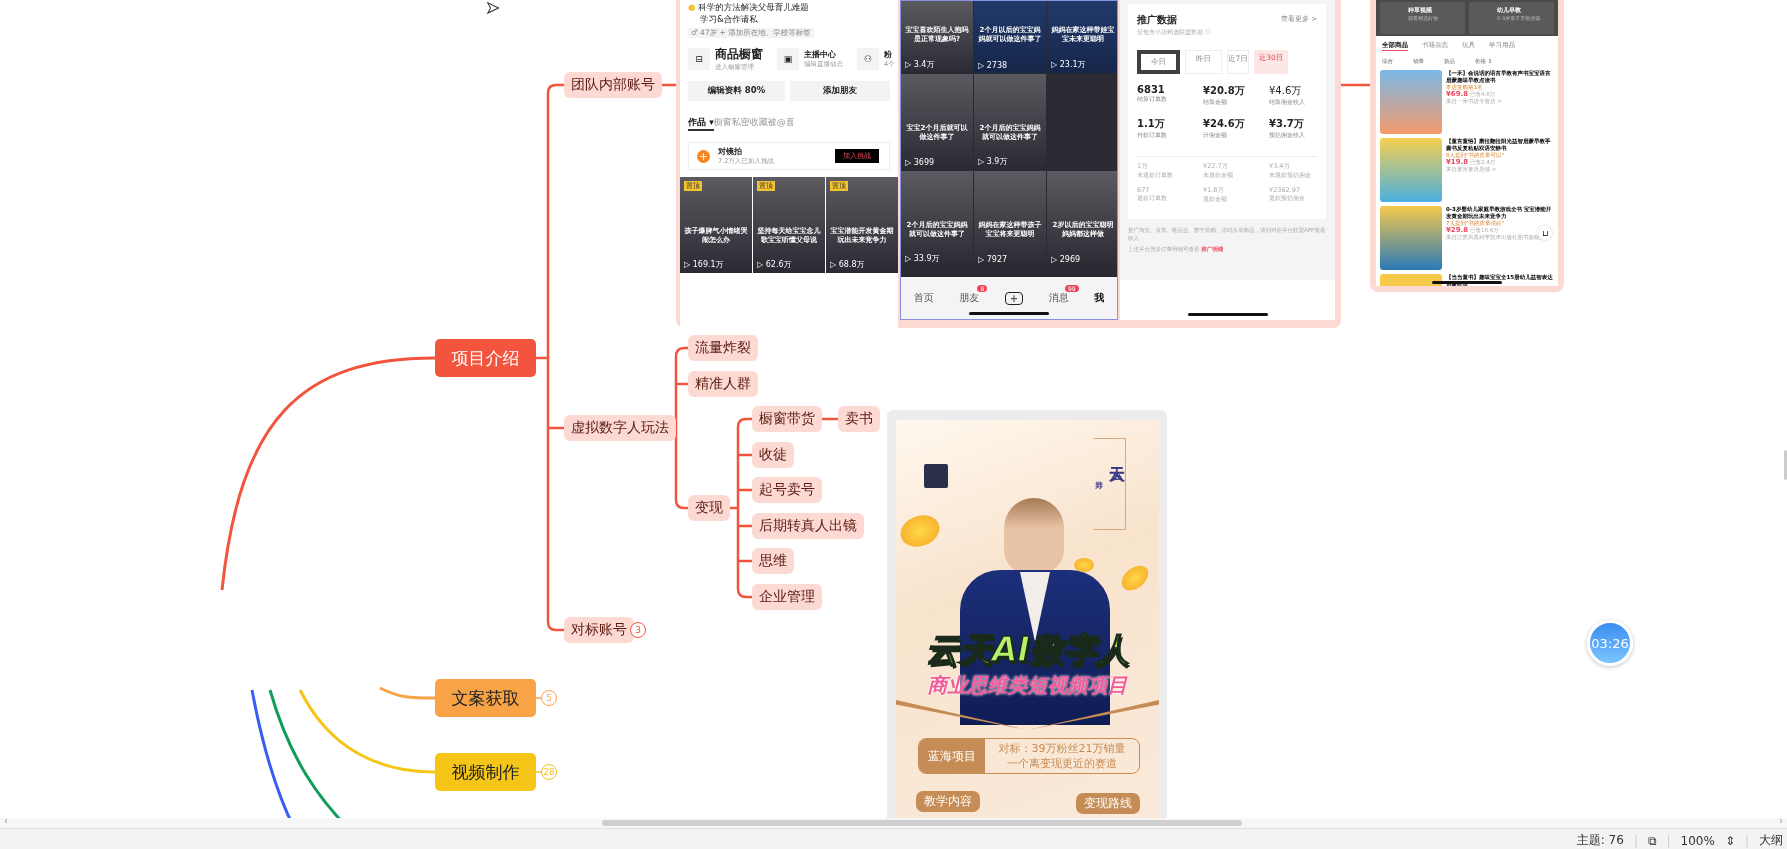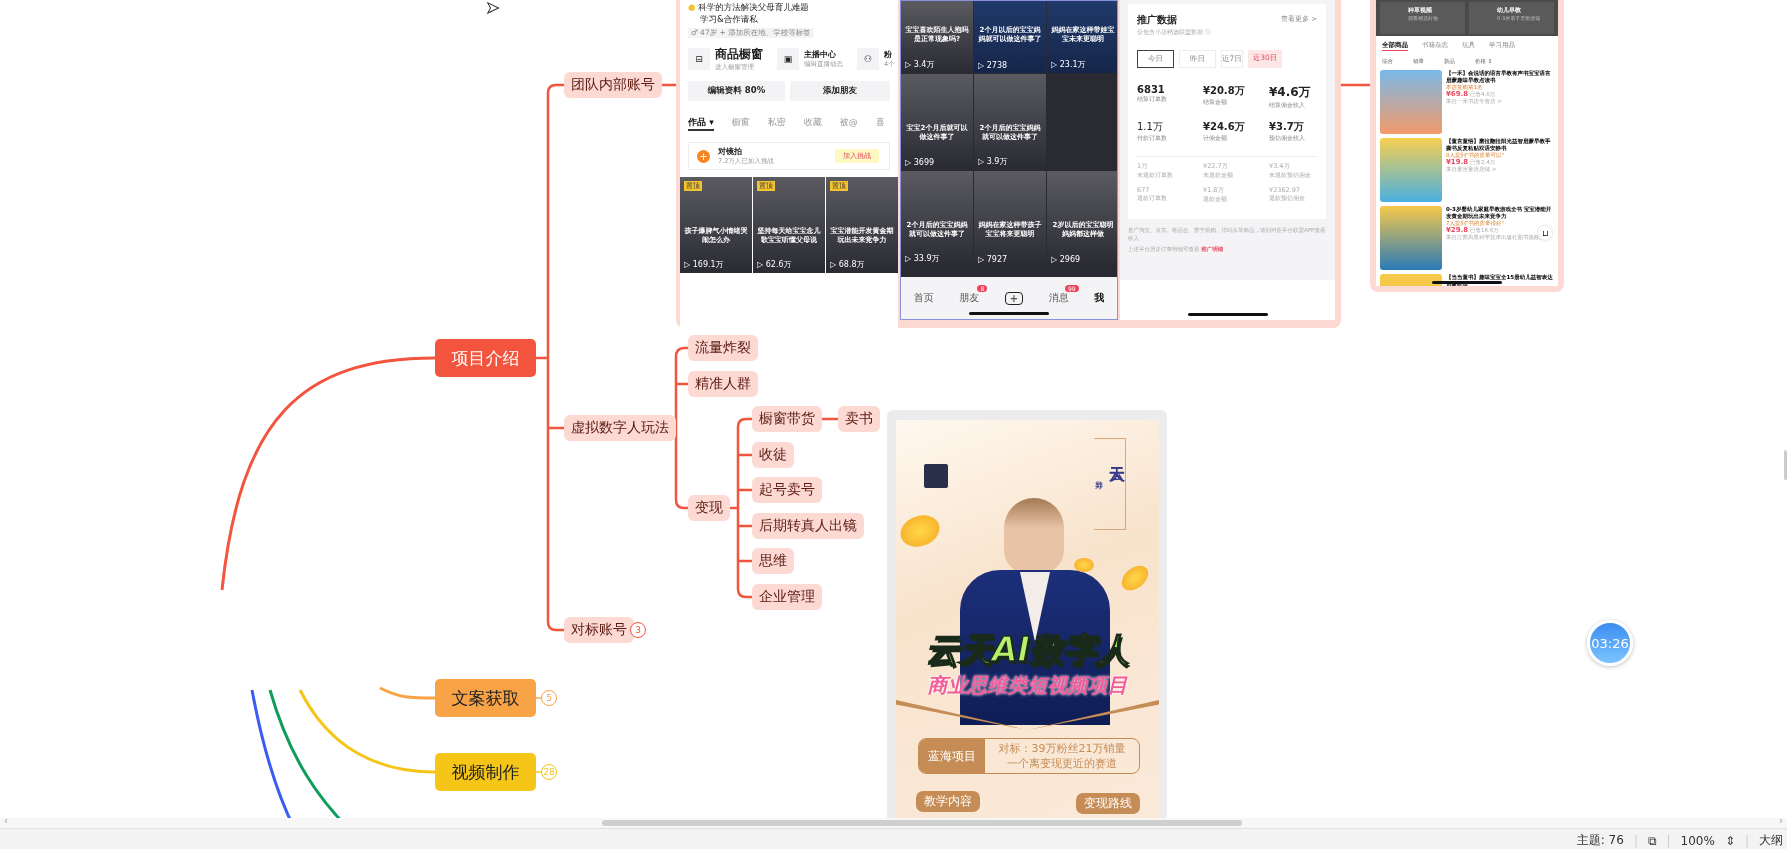--- a/index.html
+++ b/index.html
@@ -109,35 +109,35 @@
         <div style="display:flex;gap:5px;align-items:center">
             <span style="background:#f3f3f5;width:22px;height:22px;display:flex;align-items:center;justify-content:center">⚇</span>
             <div>
               <div style="font-weight:bold;font-size:8px">粉</div>
               <div style="font-size:6.5px;color:#999">4个</div>
             </div>
           </div>
       </div>
       <div style="position:absolute;left:8px;top:81px;width:97px;height:20px;background:#f3f3f5;display:flex;align-items:center;justify-content:center;font-size:8.5px;font-weight:bold">编辑资料 80%</div>
       <div style="position:absolute;left:110px;top:81px;width:100px;height:20px;background:#f3f3f5;display:flex;align-items:center;justify-content:center;font-size:8.5px;font-weight:bold">添加朋友</div>
-      <div style="position:absolute;left:8px;top:116px;display:flex;gap:18px;font-size:9px;color:#999">
+      <div style="position:absolute;left:8px;top:116px;display:flex;font-size:9px;color:#999">
         <span style="color:#111;font-weight:bold;border-bottom:2px solid #333">作品 ▾</span>
         <span>橱窗</span>
         <span>私密</span>
         <span>收藏</span>
         <span>被@</span>
         <span>喜</span>
       </div>
       <div style="position:absolute;left:8px;top:142px;width:202px;height:28px;border:1px solid #eee;display:flex;align-items:center">
         <span style="width:13px;height:13px;border-radius:50%;background:#f7861f;color:#fff;font-size:10px;display:flex;align-items:center;justify-content:center;margin:0 8px">+</span>
         <div>
             <div style="font-size:8px;font-weight:bold">对镜拍</div>
             <div style="font-size:6.5px;color:#999">7.2万人已加入挑战</div>
           </div>
-        <span style="margin-left:auto;margin-right:10px;background:#fef9c3;color:#e84a5f;font-size:7px;padding:2px 8px">加入挑战</span>
+        <span style="margin-left:auto;margin-right:10px;background:#000000;color:#e84a5f;font-size:7px;padding:2px 8px">加入挑战</span>
       </div>
       <div class="vid" style="left:0;top:177px;width:72px;height:96px">
           <span class="pin">置顶</span>
           <div class="cap">孩子爆脾气小情绪哭闹怎么办</div>
           <span class="plays">▷ 169.1万</span>
         </div>
       <div class="vid" style="left:73px;top:177px;width:72px;height:96px">
           <span class="pin">置顶</span>
           <div class="cap">坚持每天给宝宝念儿歌宝宝听懂父母说</div>
           <span class="plays">▷ 62.6万</span>
@@ -199,40 +199,40 @@
       </div>
       <div class="homebar"></div>
     </div>
 
     <div class="phone" style="left:444px;width:215px;height:320px;background:#f4f4f6">
       <div style="position:absolute;left:8px;top:4px;width:198px;height:215px;background:#fff">
         <div style="position:absolute;left:9px;top:9px;font-size:10px;font-weight:bold">推广数据</div>
         <div style="position:absolute;right:9px;top:10px;font-size:7px;color:#888">查看更多 &gt;</div>
         <div style="position:absolute;left:9px;top:24px;font-size:6px;color:#aaa">仅包含小店精选联盟数据 ⓘ</div>
         <div style="position:absolute;left:9px;top:46px;display:flex;gap:5px;font-size:7.5px;color:#888">
-          <span style="border:1px solid #404040;padding:3px 10px">今日</span>
+          <span style="border:4px solid #404040;padding:3px 10px">今日</span>
           <span style="border:1px solid #eee;padding:3px 10px">昨日</span>
           <span style="border:1px solid #eee;padding:3px 0">近7日</span>
           <span style="background:#fde6e6;color:#e84a5f;padding:3px 5px">近30日</span>
         </div>
         <div style="position:absolute;left:9px;top:80px;display:grid;grid-template-columns:66px 66px 60px;row-gap:10px">
           <div>
               <div style="font-size:10px;font-weight:bold">6831</div>
               <div style="font-size:6px;color:#888">结算订单数</div>
             </div>
           <div>
               <div style="font-size:10px;font-weight:bold">¥20.8万</div>
               <div style="font-size:6px;color:#888">结算金额</div>
             </div>
           <div>
-              <div style="font-size:12px;font-weight:bold">¥4.6万</div>
+              <div style="font-size:10px;font-weight:normal">¥4.6万</div>
               <div style="font-size:6px;color:#888">结算佣金收入</div>
             </div>
           <div>
-              <div style="font-size:10px;font-weight:normal">1.1万</div>
+              <div style="font-size:10px;font-weight:bold">1.1万</div>
               <div style="font-size:6px;color:#888">付款订单数</div>
             </div>
           <div>
               <div style="font-size:10px;font-weight:bold">¥24.6万</div>
               <div style="font-size:6px;color:#888">计佣金额</div>
             </div>
           <div>
               <div style="font-size:10px;font-weight:bold">¥3.7万</div>
               <div style="font-size:6px;color:#888">预估佣金收入</div>
             </div>

